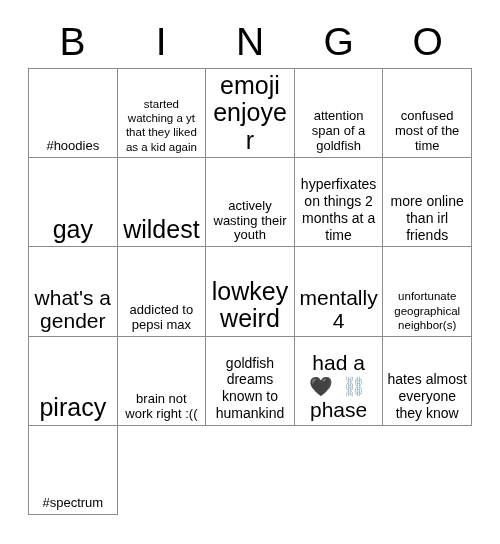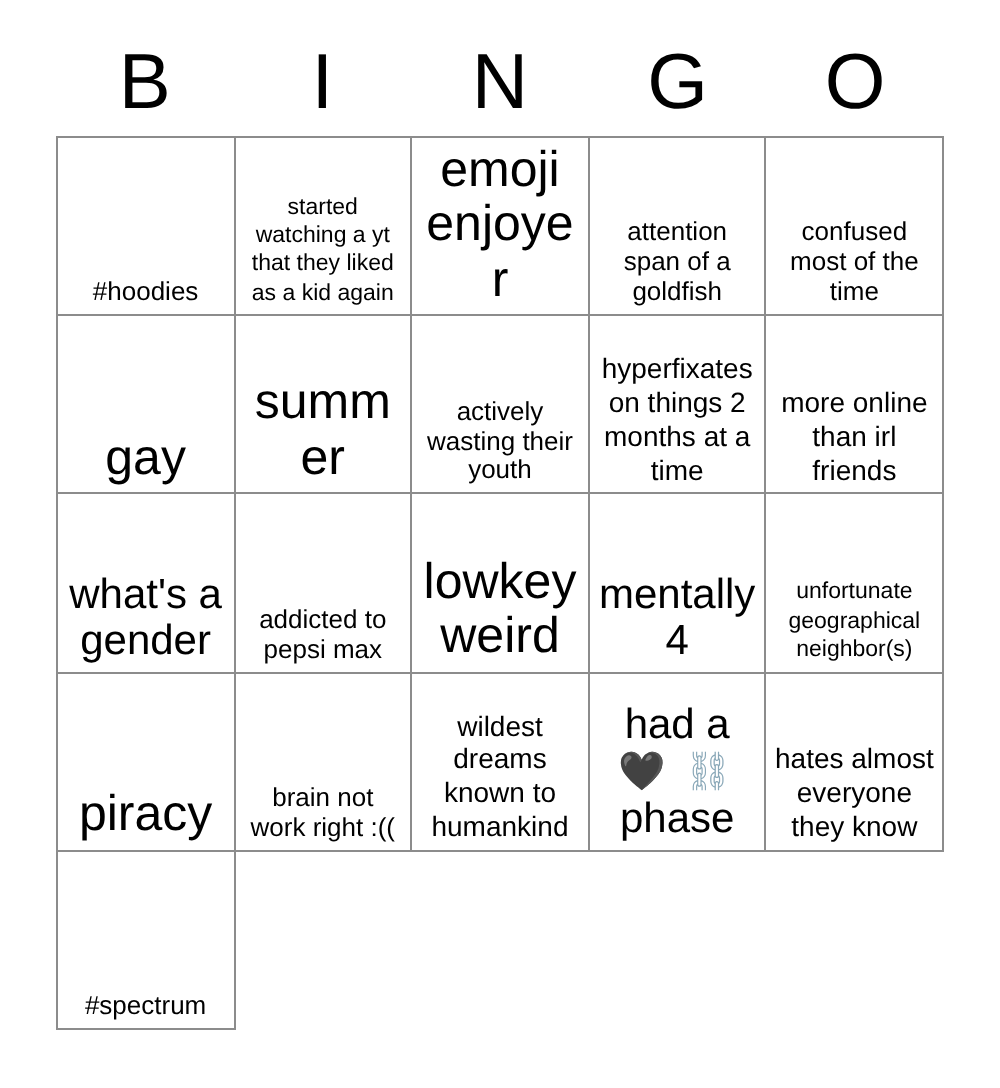--- a/index.html
+++ b/index.html
@@ -122,21 +122,21 @@
         <span class="txt">attention span of a goldfish</span>
       </div>
 
     <div class="cell s-md">
         <span class="txt">confused most of the time</span>
       </div>
     <div class="cell s-xl">
         <span class="txt">gay</span>
       </div>
     <div class="cell s-xl">
-        <span class="txt">summer</span>
+        <span class="txt">wildest</span>
       </div>
     <div class="cell s-md">
         <span class="txt">actively wasting their youth</span>
       </div>
     <div class="cell s-sm">
         <span class="txt">hyperfixates on things 2 months at a time</span>
       </div>
 
     <div class="cell s-sm">
         <span class="txt">more online than irl friends</span>
@@ -158,21 +158,21 @@
         <span class="txt">unfortunate geographical neighbor(s)</span>
       </div>
     <div class="cell s-xl">
         <span class="txt">piracy</span>
       </div>
     <div class="cell s-md">
         <span class="txt">brain not work right :((</span>
       </div>
 
     <div class="cell s-sm">
-        <span class="txt">wildest dreams known to humankind</span>
+        <span class="txt">goldfish dreams known to humankind</span>
       </div>
     <div class="cell s-lg">
       <span class="txt">
         <span>had a</span><br>
         <span class="emoji-line"><span class="emoji-heart">🖤</span> <span class="emoji-chains">⛓</span></span><br>
         <span>phase</span>
       </span>
     </div>
     <div class="cell s-sm">
         <span class="txt">hates almost everyone they know</span>

